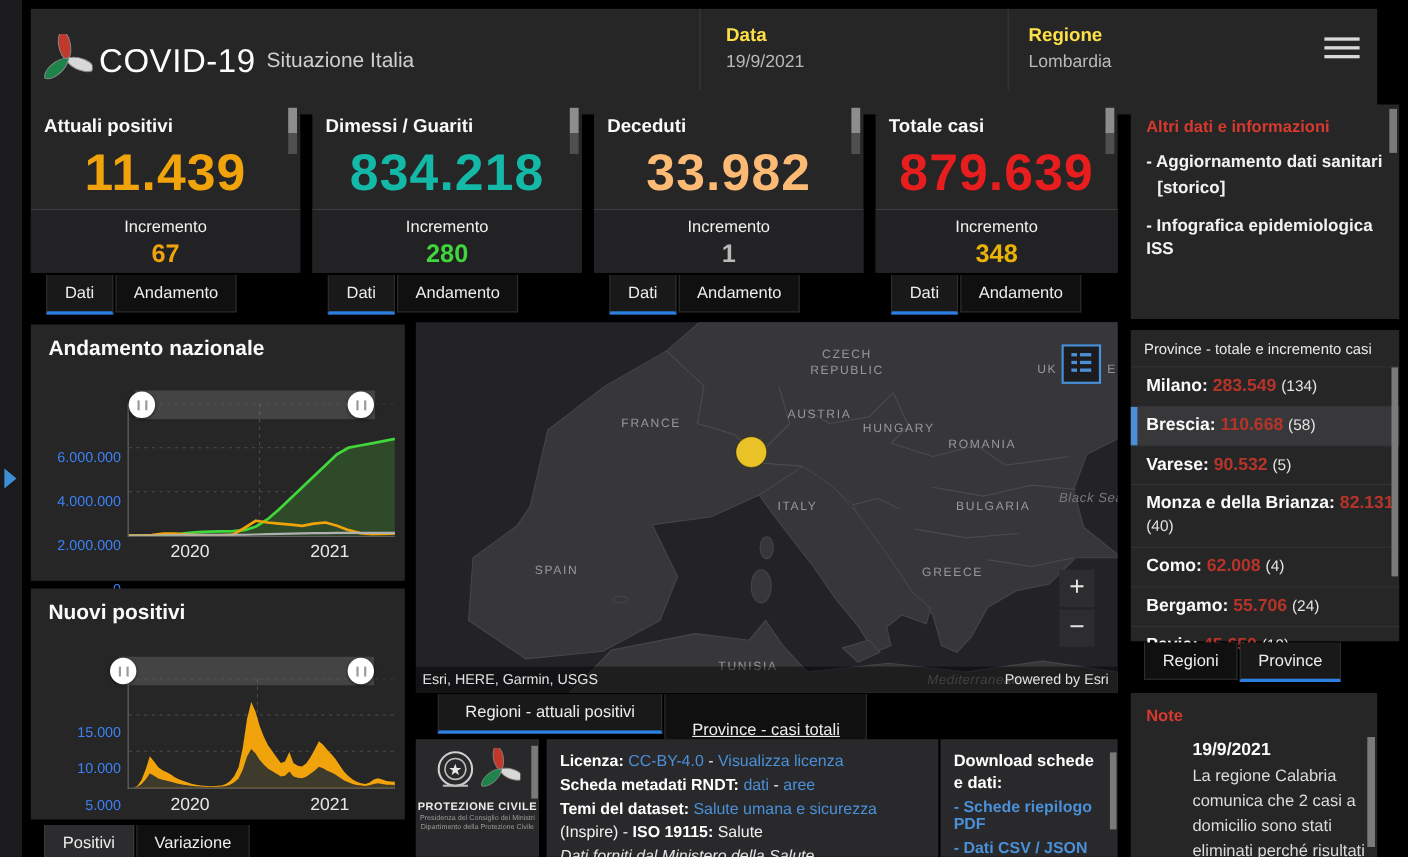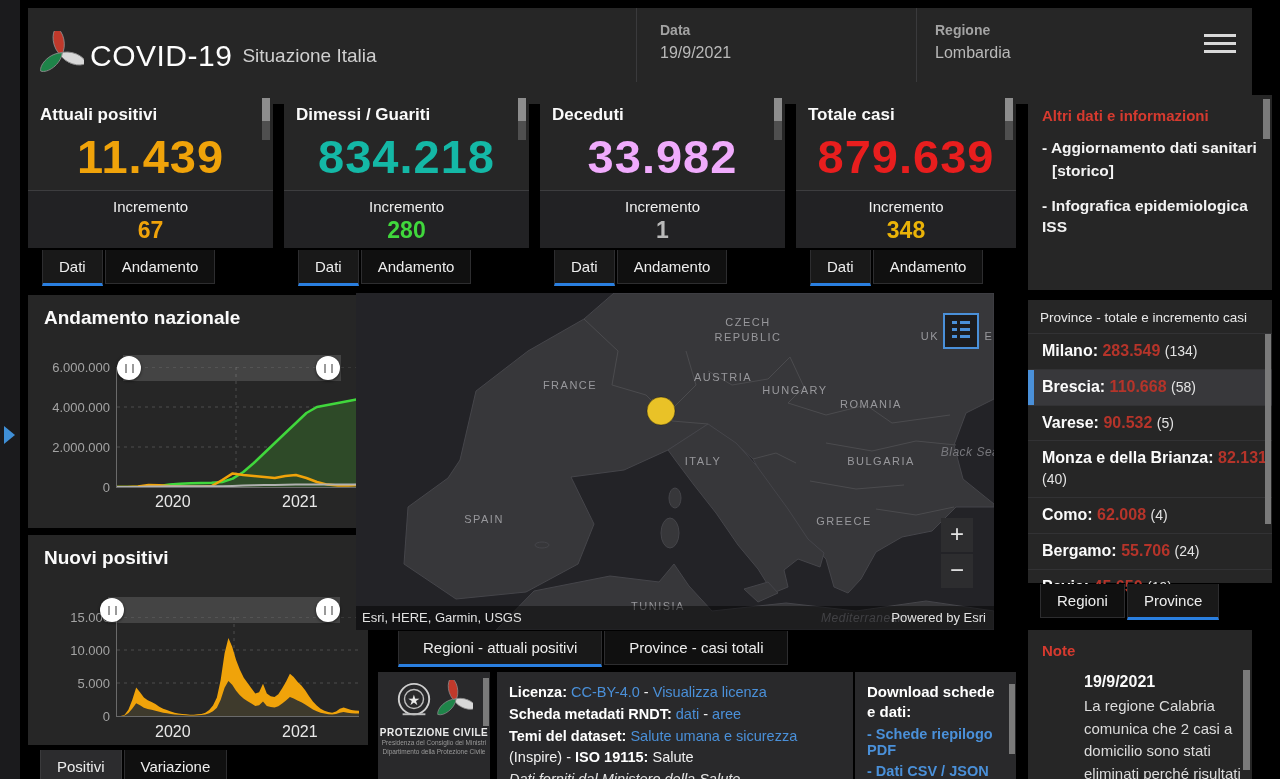--- a/index.html
+++ b/index.html
@@ -9,21 +9,21 @@
   
   .left-rail{position:absolute;left:0;top:0;width:20px;height:779px;background:#1b1b1d;}
   .rail-arrow{position:absolute;left:4px;top:426px;width:0;height:0;border-top:9px solid transparent;border-bottom:9px solid transparent;border-left:11px solid #3f8fd6;cursor:pointer;}
   
   .header{left:28px;top:8px;width:1224px;height:96px;display:flex;align-items:center;}
   .hdr-logo{margin-left:10px;flex:0 0 52px;}
   .hdr-title{font-size:30px;color:#fdfdfd;letter-spacing:.5px;}
   .hdr-sub{font-size:19px;color:#cfcfcf;margin-left:10px;}
   .hdr-div{position:absolute;top:0;width:1px;height:74px;background:#3a3a3c;}
   .hdr-block{position:absolute;top:14px;}
-  .hdr-label{font-size:14px;font-weight:bold;color:#a3a3a3;}
+  .hdr-label{font-size:17px;font-weight:bold;color:#fde047;}
   .hdr-value{font-size:16px;color:#b9b9b9;margin-top:6px;}
   .hamburger{position:absolute;right:16px;top:26px;width:32px;height:22px;cursor:pointer;}
   .hamburger span{display:block;height:3px;background:#d9d9d9;margin-bottom:5px;}
   
   .card{position:absolute;top:95px;height:153px;background:#262626;}
   .card .ttl{font-size:17px;font-weight:bold;color:#fafafa;padding:10px 0 0 12px;}
   .card .big{font-size:47px;font-weight:bold;text-align:center;margin-top:4px;letter-spacing:1px;}
   .card .divider{position:absolute;left:0;right:0;top:95px;height:1px;background:#3d3d3f;}
   .card .inc-zone{position:absolute;left:0;right:0;top:96px;bottom:0;background:#222224;text-align:center;}
   .card .inc-label{font-size:15px;color:#f0f0f0;margin-top:7px;}
@@ -52,29 +52,29 @@
   .note .inner{padding:12px 14px;}
   .note-body{margin:14px 0 0 42px;width:160px;}
   .note-date{font-weight:bold;font-size:16px;color:#fafafa;}
   .note-text{font-size:15px;color:#dcdcdc;line-height:1.5;margin-top:4px;}
   
   .chartpanel{left:28px;width:340px;background:#262626;}
   .cp1{top:295px;height:233px;}
   .cp2{top:535px;height:210px;}
   .cp-title{font-size:19px;font-weight:bold;color:#fafafa;padding:12px 0 0 16px;}
   .plot{position:absolute;border-left:1px solid #6a6a6a;border-bottom:1px solid #6a6a6a;}
-  .ylab{position:absolute;width:76px;text-align:right;font-size:13px;color:#a3a3a3;}
+  .ylab{position:absolute;width:76px;text-align:right;font-size:13px;color:#3b82f6;margin-top:48px;}
   .xlab{position:absolute;font-size:16px;color:#e8e8e8;}
   .slider-track{position:absolute;background:rgba(255,255,255,.14);height:26px;}
   .handle{position:absolute;width:24px;height:24px;border-radius:50%;background:#fff;box-shadow:0 1px 3px rgba(0,0,0,.6);cursor:ew-resize;display:flex;align-items:center;justify-content:center;}
   .grip{width:5px;height:9px;border-left:2px solid #9a9a9a;border-right:2px solid #9a9a9a;}
   .bl-tabs{position:absolute;left:40px;top:750px;display:flex;}
   .tab.lite{background:#2c2c2e;border-color:#3a3a3c;}
   
-  .map{position:absolute;left:356px;top:293px;width:638px;height:337px;background:#232327;overflow:hidden;cursor:grab;}
+  .map{position:absolute;left:378px;top:293px;width:638px;height:337px;background:#232327;overflow:hidden;cursor:grab;}
   .maplabel{position:absolute;transform:translate(-50%,0);font-size:11px;letter-spacing:1.5px;color:#98989c;white-space:nowrap;}
   .maplabel.sea{font-style:italic;letter-spacing:.5px;color:#77777c;font-size:12px;}
   .legend-btn{position:absolute;right:15px;top:20px;width:36px;height:36px;background:#1c1c1e;border:2px solid #4a90d9;box-sizing:border-box;cursor:pointer;padding:6px 7px;}
   .legend-btn i{display:block;height:3px;margin-bottom:4px;background:linear-gradient(90deg,#4a90d9 0 5px,transparent 5px 8px,#4a90d9 8px 100%);}
   .zoombtn{position:absolute;left:585px;width:32px;height:34px;background:#2d2d2f;color:#e4e4e4;font-size:24px;line-height:32px;text-align:center;cursor:pointer;}
   .attr{position:absolute;left:0;right:0;bottom:0;height:24px;background:rgba(0,0,0,.45);font-size:13px;color:#e2e2e2;line-height:24px;}
   .map-tabs{position:absolute;left:398px;top:631px;display:flex;}
   
   .flogo{left:378px;top:672px;width:112px;height:107px;background:#29292b;text-align:center;}
   .flogo .nm{font-size:10px;font-weight:bold;color:#ececec;letter-spacing:.5px;margin-top:3px;}
@@ -154,21 +154,21 @@
       <div class="inc-val" style="color: rgb(64, 215, 60);">280</div>
     </div>
   </div>
   <div class="tabrow" style="left:298px;">
     <div class="tab active">Dati</div>
     <div class="tab">Andamento</div>
   </div>
 
   <div class="card" style="left:540px;width:245px;">
     <div class="ttl">Deceduti</div>
-    <div class="big" style="color: #f0abfc;">33.982</div>
+    <div class="big" style="color: #fdba74;">33.982</div>
     <div class="card-sb sb"></div>
     <div class="divider"></div>
     <div class="inc-zone">
       <div class="inc-label">Incremento</div>
       <div class="inc-val" style="color: rgb(185, 185, 185);">1</div>
     </div>
   </div>
   <div class="tabrow" style="left:554px;">
     <div class="tab active">Dati</div>
     <div class="tab">Andamento</div>
@@ -369,21 +369,21 @@
     <div class="zoombtn" style="top:225px;">+</div>
     <div class="zoombtn" style="top:261px;">−</div>
     <div class="attr">
       <span style="margin-left:6px;">Esri, HERE, Garmin, USGS</span>
       <span style="float:right;margin-right:8px;">Powered by Esri</span>
     </div>
   </div>
 
   <div class="map-tabs">
     <div class="tab active" style="padding:0 24px;">Regioni - attuali positivi</div>
-    <div class="tab" style="padding:0 24px;">Province - casi totali</div>
+    <div class="tab" style="padding:16px 24px;text-decoration:underline;">Province - casi totali</div>
   </div>
 
   <div class="panel flogo">
     <div style="margin-top:8px;">
       <svg width="38" height="40" viewBox="0 0 40 42">
         <circle cx="20" cy="20" r="16" fill="none" stroke="#cfcfcf" stroke-width="2"></circle>
         <circle cx="20" cy="20" r="10" fill="none" stroke="#bdbdbd" stroke-width="1.5"></circle>
         <text x="20" y="26" text-anchor="middle" font-size="15" fill="#e8e8e8">★</text>
         <path d="M8,36 L32,36" stroke="#bdbdbd" stroke-width="2"></path>
       </svg>

